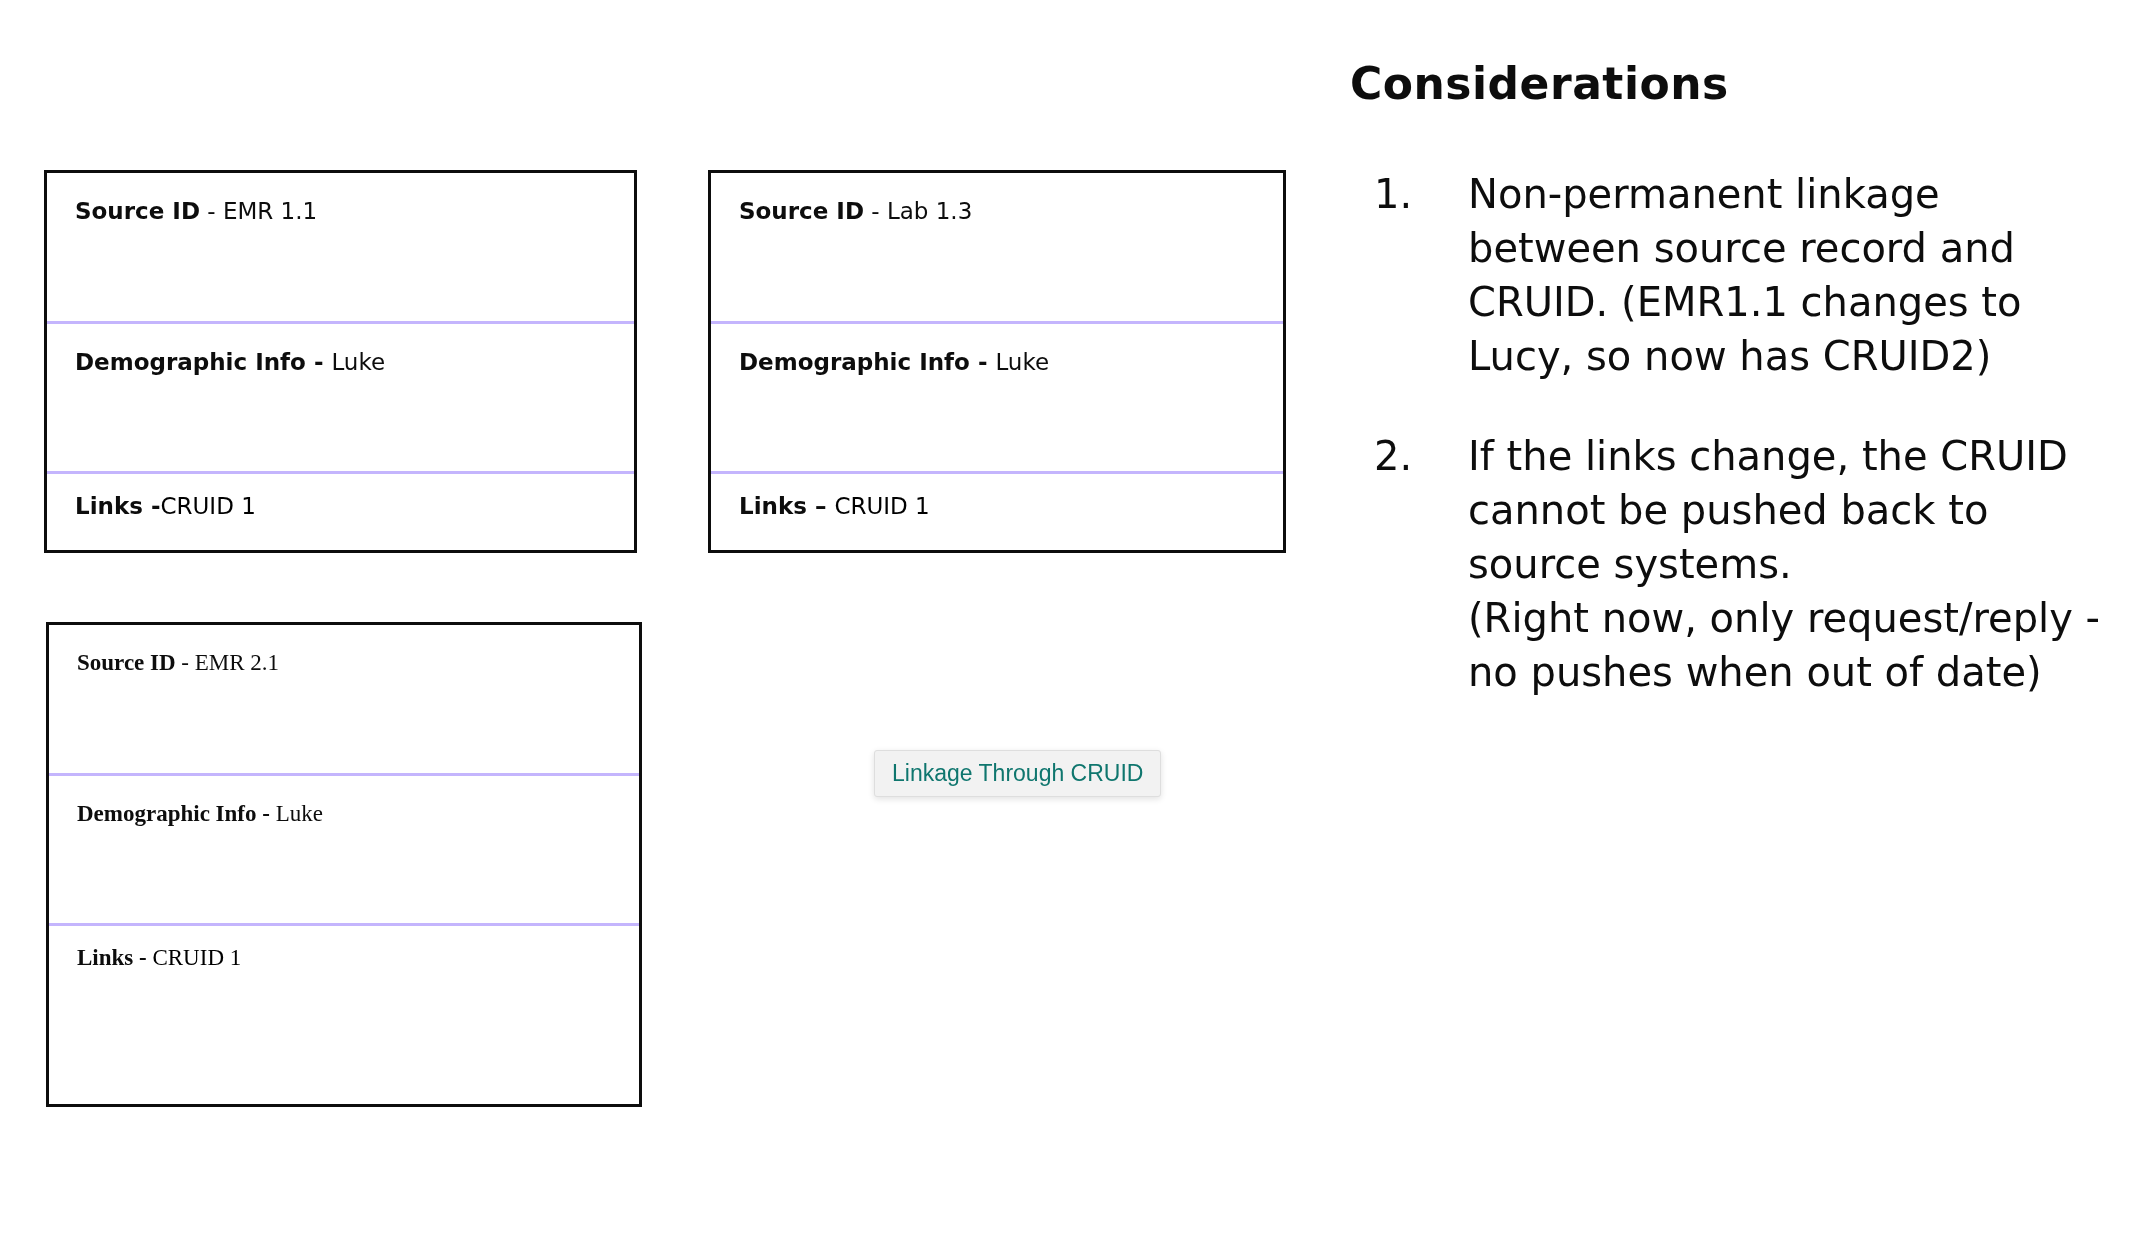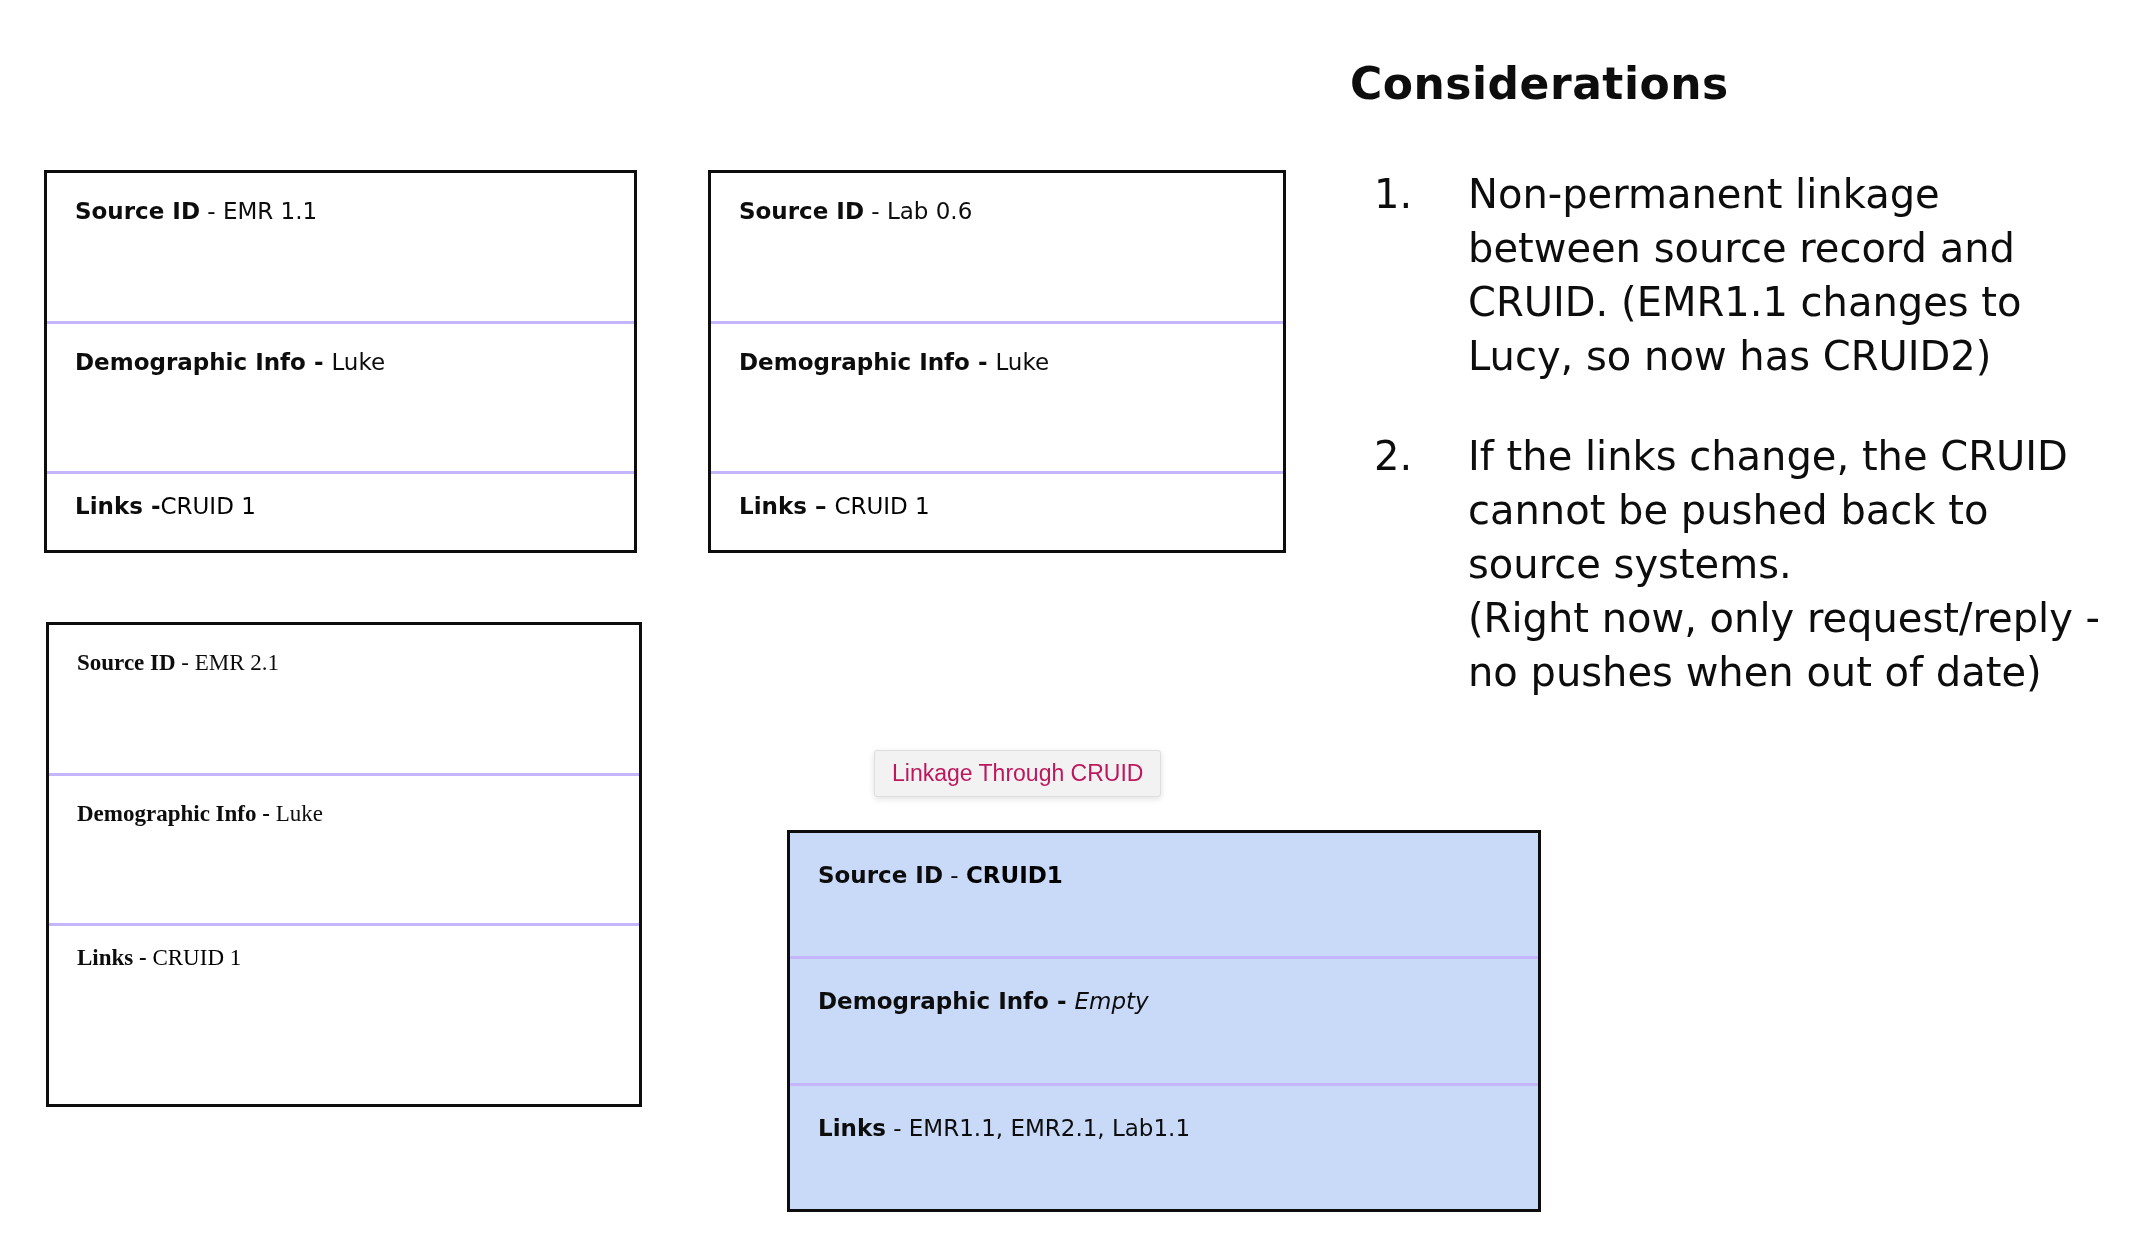--- a/index.html
+++ b/index.html
@@ -62,21 +62,21 @@
     position: absolute;
     left: 874px;
     top: 750px;
     background: #f2f2f2;
     border: 1px solid #dedede;
     border-radius: 3px;
     box-shadow: 0 2px 6px rgba(0,0,0,0.12);
     padding: 9px 17px;
     font-family: "Liberation Sans", sans-serif;
     font-size: 23px;
-    color: #be185d;
+    color: #0f766e;
     white-space: nowrap;
   }
 
   
   .considerations {
     position: absolute;
     left: 1350px;
     top: 58px;
     width: 766px;
   }
@@ -117,21 +117,21 @@
     <div class="row row-2">
       <span class="b">Demographic Info</span><span class="b"> - </span><span>Luke</span>
     </div>
     <div class="row row-3">
       <span class="b">Links</span><span class="b"> -</span><span class="red">CRUID 1</span>
     </div>
   </div>
 
   <div class="record-box" id="box-lab1">
     <div class="row row-1">
-      <span class="b">Source ID</span><span> - </span><span>Lab 0.6</span>
+      <span class="b">Source ID</span><span> - </span><span>Lab 1.3</span>
     </div>
     <div class="row row-2">
       <span class="b">Demographic Info</span><span class="b"> - </span><span>Luke</span>
     </div>
     <div class="row row-3">
       <span class="b">Links</span><span class="b"> – </span><span class="red">CRUID 1</span>
     </div>
   </div>
 
   <div class="record-box" id="box-emr2">
@@ -143,31 +143,20 @@
     </div>
     <div class="row row-3">
       <span class="b">Links</span><span class="b"> - </span><span class="red">CRUID 1</span>
     </div>
   </div>
 
   <div class="chip">
     <span>Linkage Through CRUID</span>
   </div>
 
-  <div class="record-box" id="box-cruid">
-    <div class="row">
-      <span class="b">Source ID</span><span> - </span><span class="b red">CRUID1</span>
-    </div>
-    <div class="row">
-      <span class="b">Demographic Info</span><span class="b"> - </span><span class="i">Empty</span>
-    </div>
-    <div class="row">
-      <span class="b">Links</span><span> - </span><span>EMR1.1, EMR2.1, Lab1.1</span>
-    </div>
-  </div>
 
   <div class="considerations">
     <h2 class="considerations-title">Considerations</h2>
 
     <div class="cons-item">
       <span class="cons-num">1.</span>
       <div class="cons-text">Non-permanent linkage
 between source record and
 CRUID. (EMR1.1 changes to
 Lucy, so now has CRUID2)</div>

